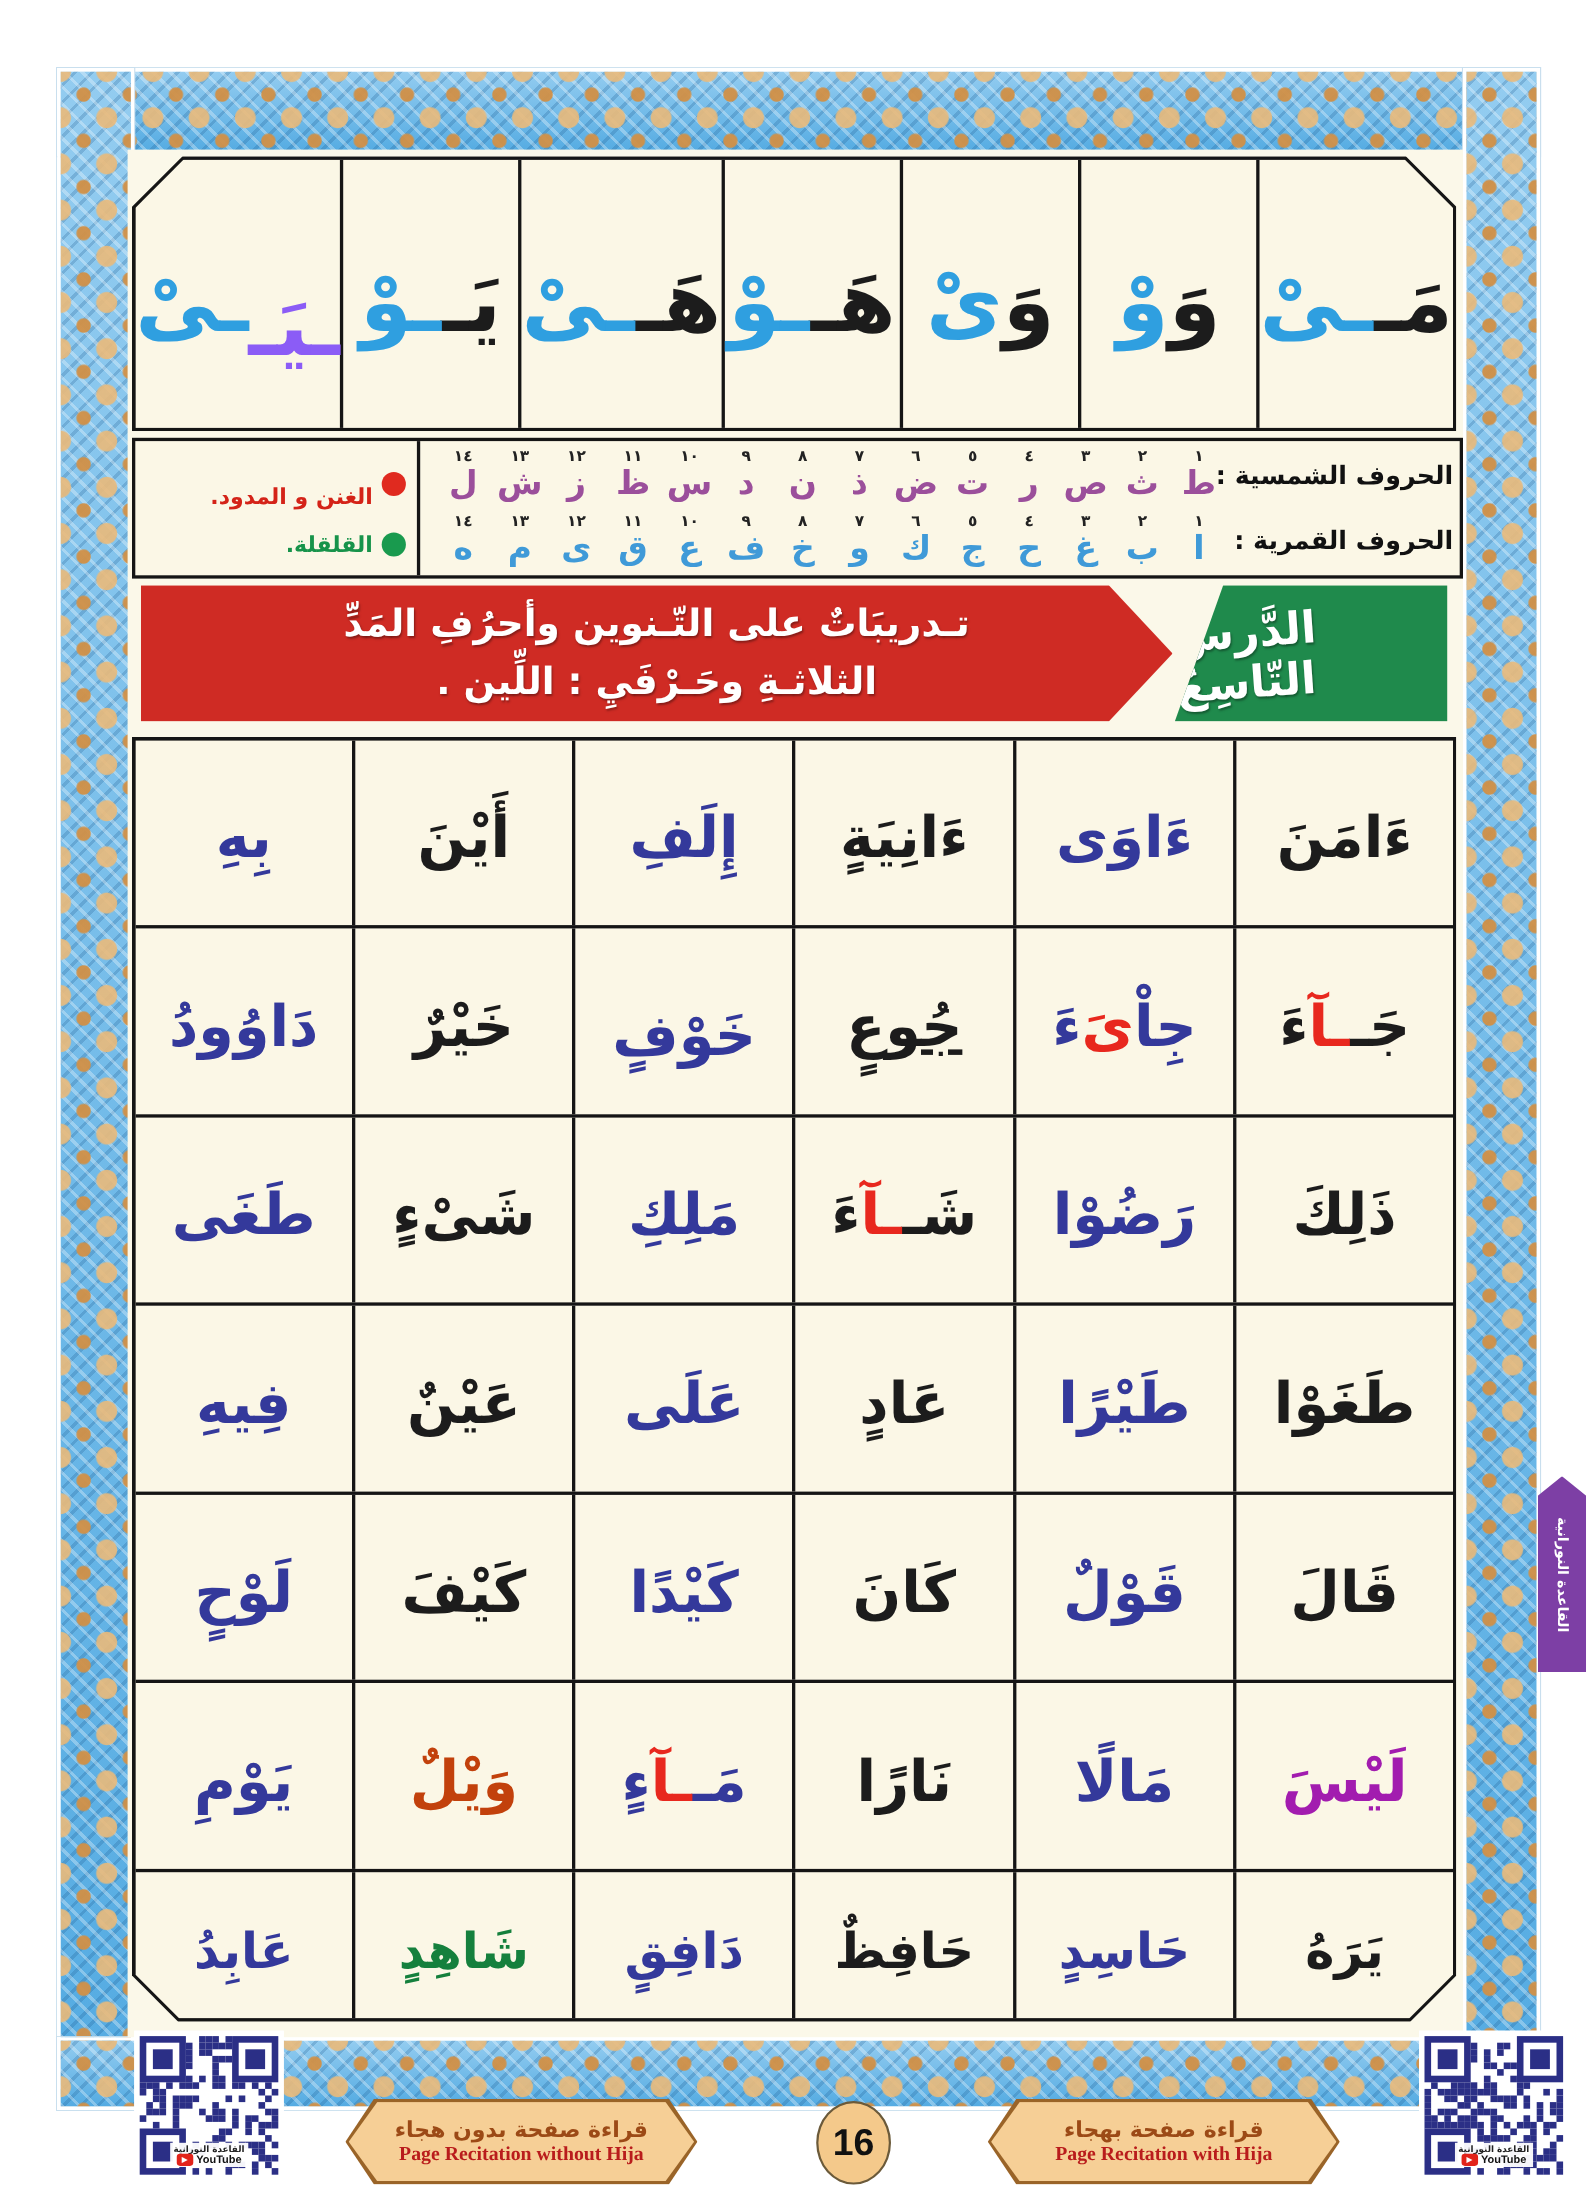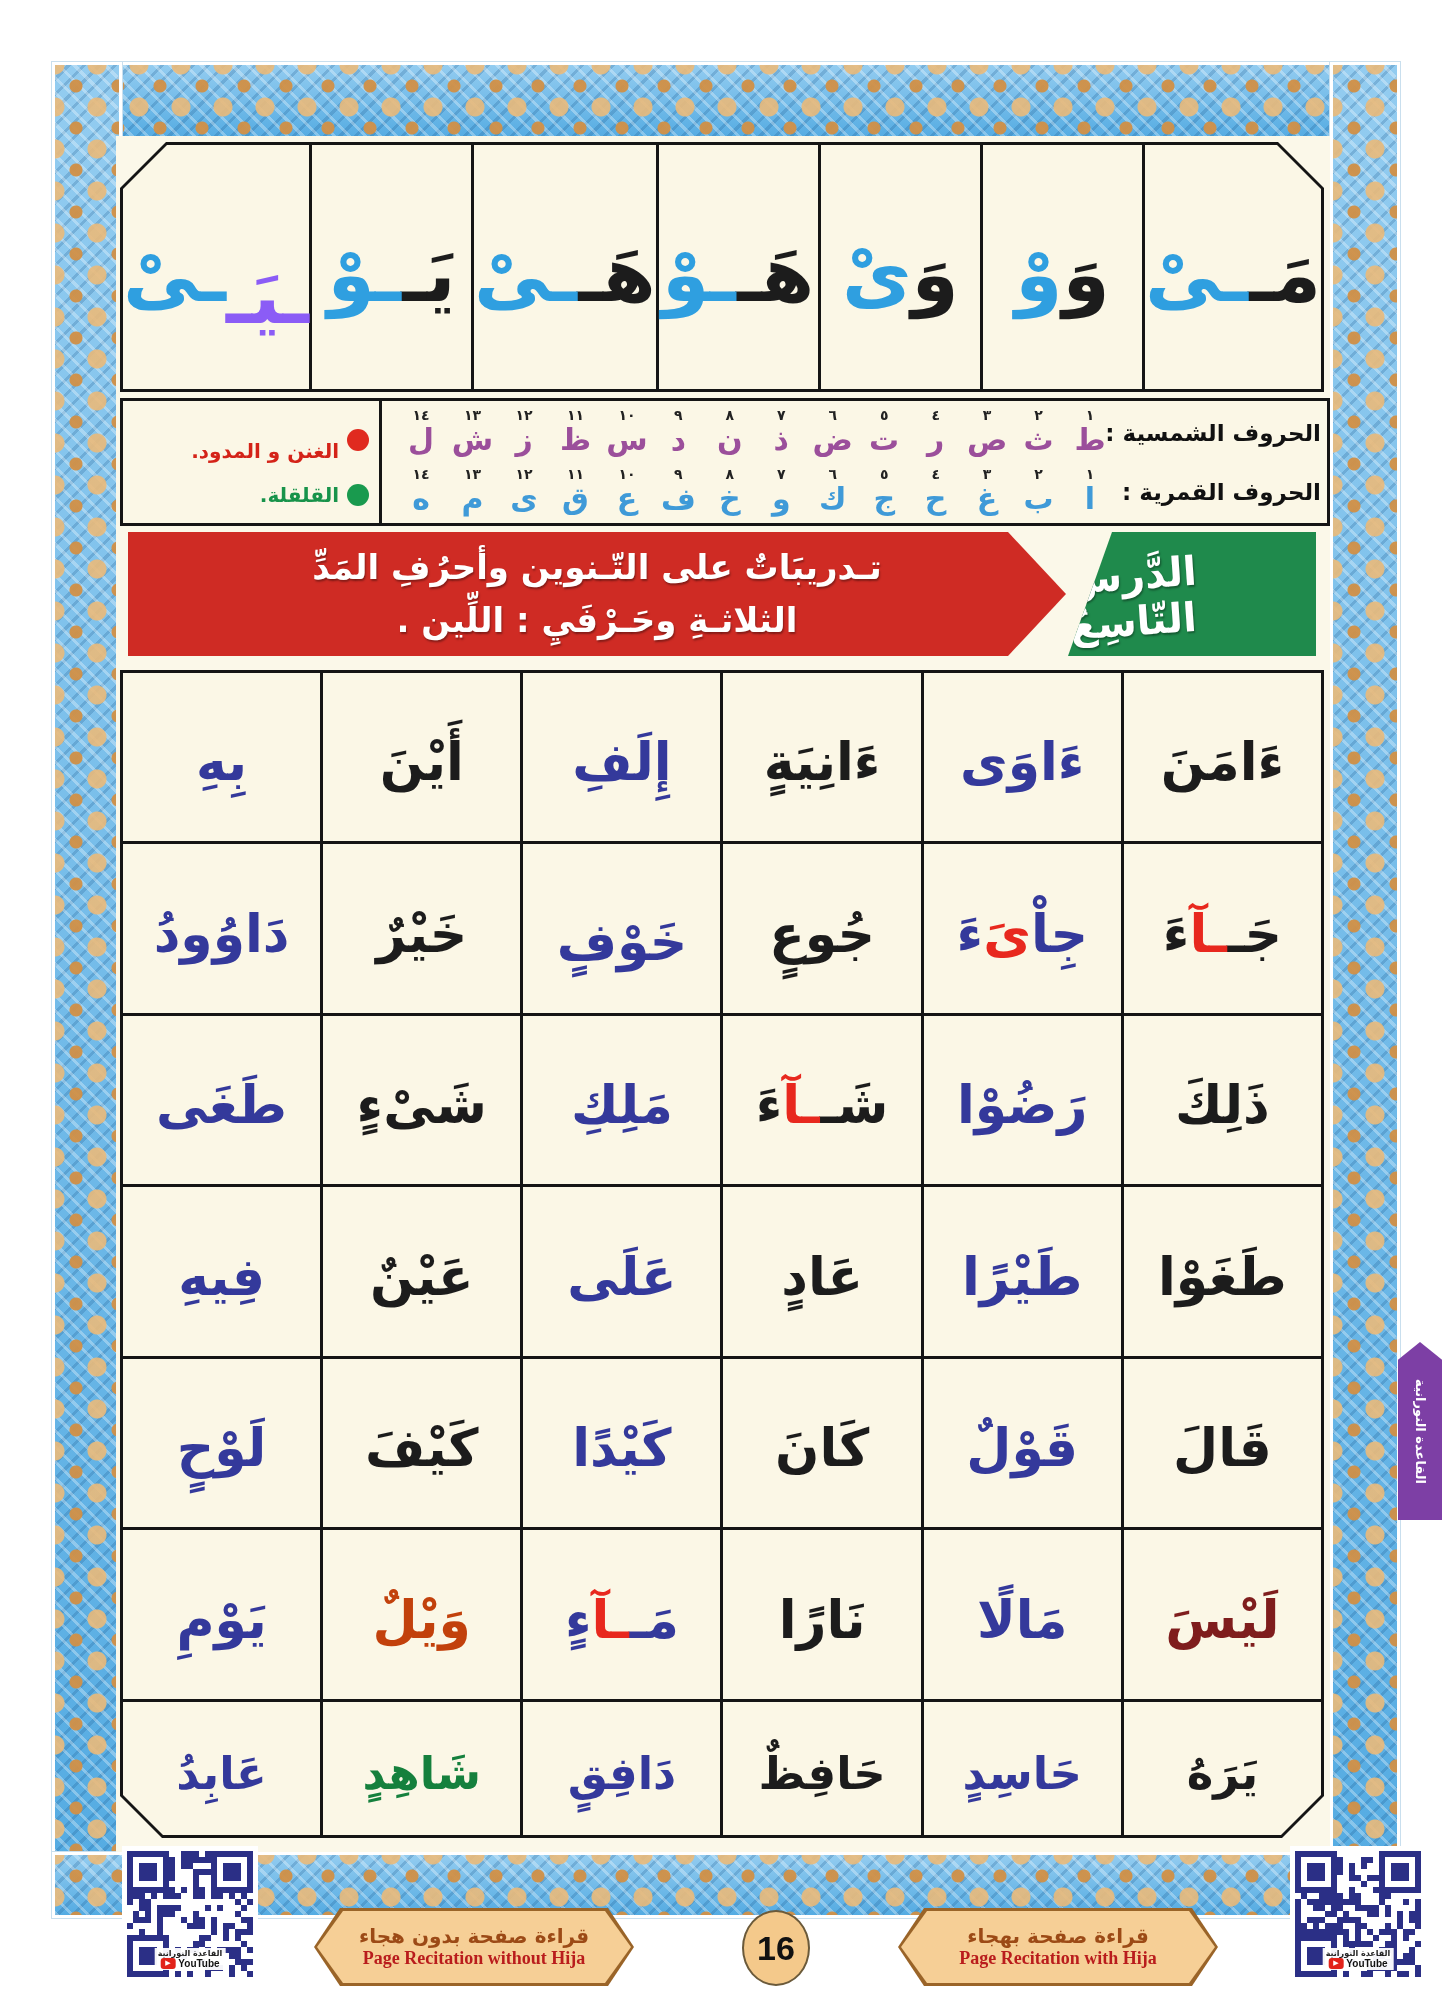--- a/index.html
+++ b/index.html
@@ -313,21 +313,21 @@
                 <span style="color: rgb(28, 28, 28);">جَـ</span>
                 <span style="color: rgb(232, 40, 30);">ـآ</span>
                 <span style="color: rgb(28, 28, 28);">ءَ</span>
               </div>
               <div class="wcell">
                 <span style="color: rgb(52, 57, 155);">جِاْ</span>
                 <span style="color: rgb(232, 40, 30);">ىَ</span>
                 <span style="color: rgb(52, 57, 155);">ءَ</span>
               </div>
               <div class="wcell">
-                <span style="color: rgb(28, 28, 28);">جُوعٍ</span>
+                <span style="color: rgb(28, 28, 28); text-decoration: underline;">جُوعٍ</span>
               </div>
               <div class="wcell">
                 <span style="color: rgb(52, 57, 155); margin-top: 16px;">خَوْفٍ</span>
               </div>
               <div class="wcell">
                 <span style="color: rgb(28, 28, 28);">خَيْرٌ</span>
               </div>
               <div class="wcell">
                 <span style="color: rgb(52, 57, 155);">دَاوُودُ</span>
               </div>
@@ -389,21 +389,21 @@
               </div>
               <div class="wcell">
                 <span style="color: rgb(28, 28, 28);">كَيْفَ</span>
               </div>
               <div class="wcell">
                 <span style="color: rgb(52, 57, 155);">لَوْحٍ</span>
               </div>
             </div>
             <div class="wrow">
               <div class="wcell">
-                <span style="color: #7f1d1d; text-align: right;">لَيْسَ</span>
+                <span style="color: #a21caf; text-align: right;">لَيْسَ</span>
               </div>
               <div class="wcell">
                 <span style="color: rgb(52, 57, 155);">مَالًا</span>
               </div>
               <div class="wcell">
                 <span style="color: rgb(28, 28, 28);">نَارًا</span>
               </div>
               <div class="wcell">
                 <span style="color: rgb(52, 57, 155);">مَـ</span>
                 <span style="color: rgb(232, 40, 30);">ـآ</span>

